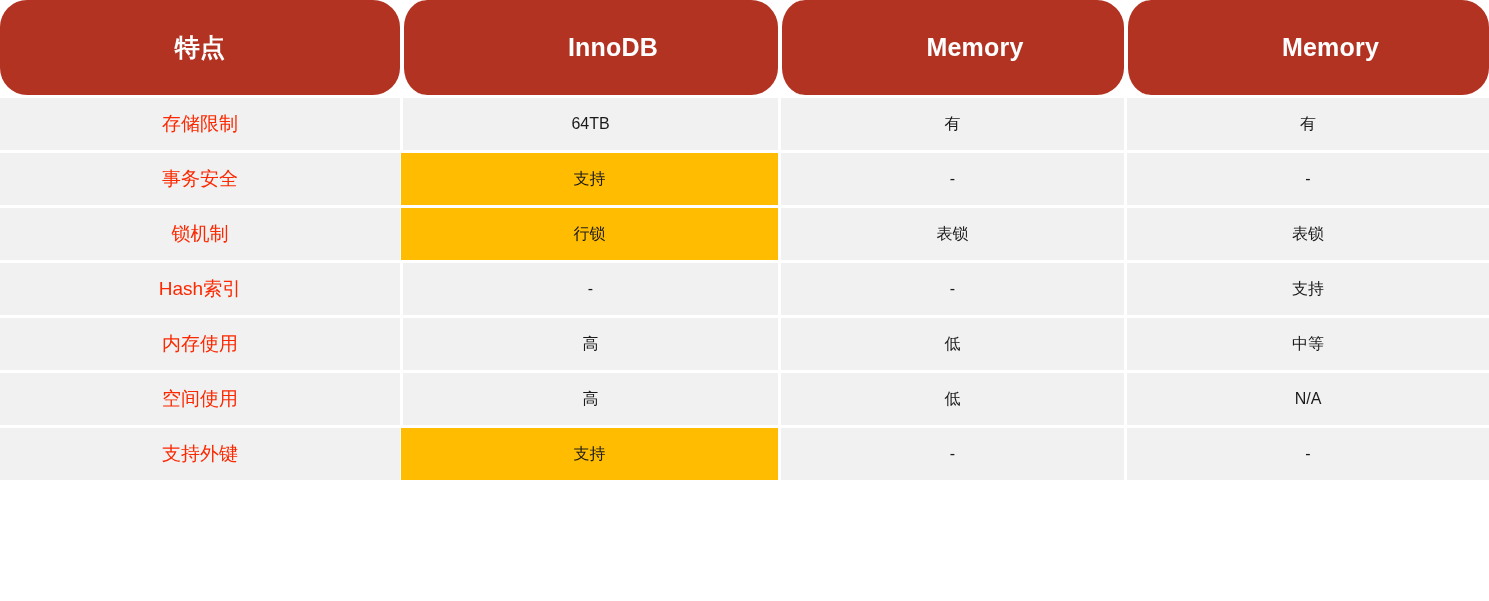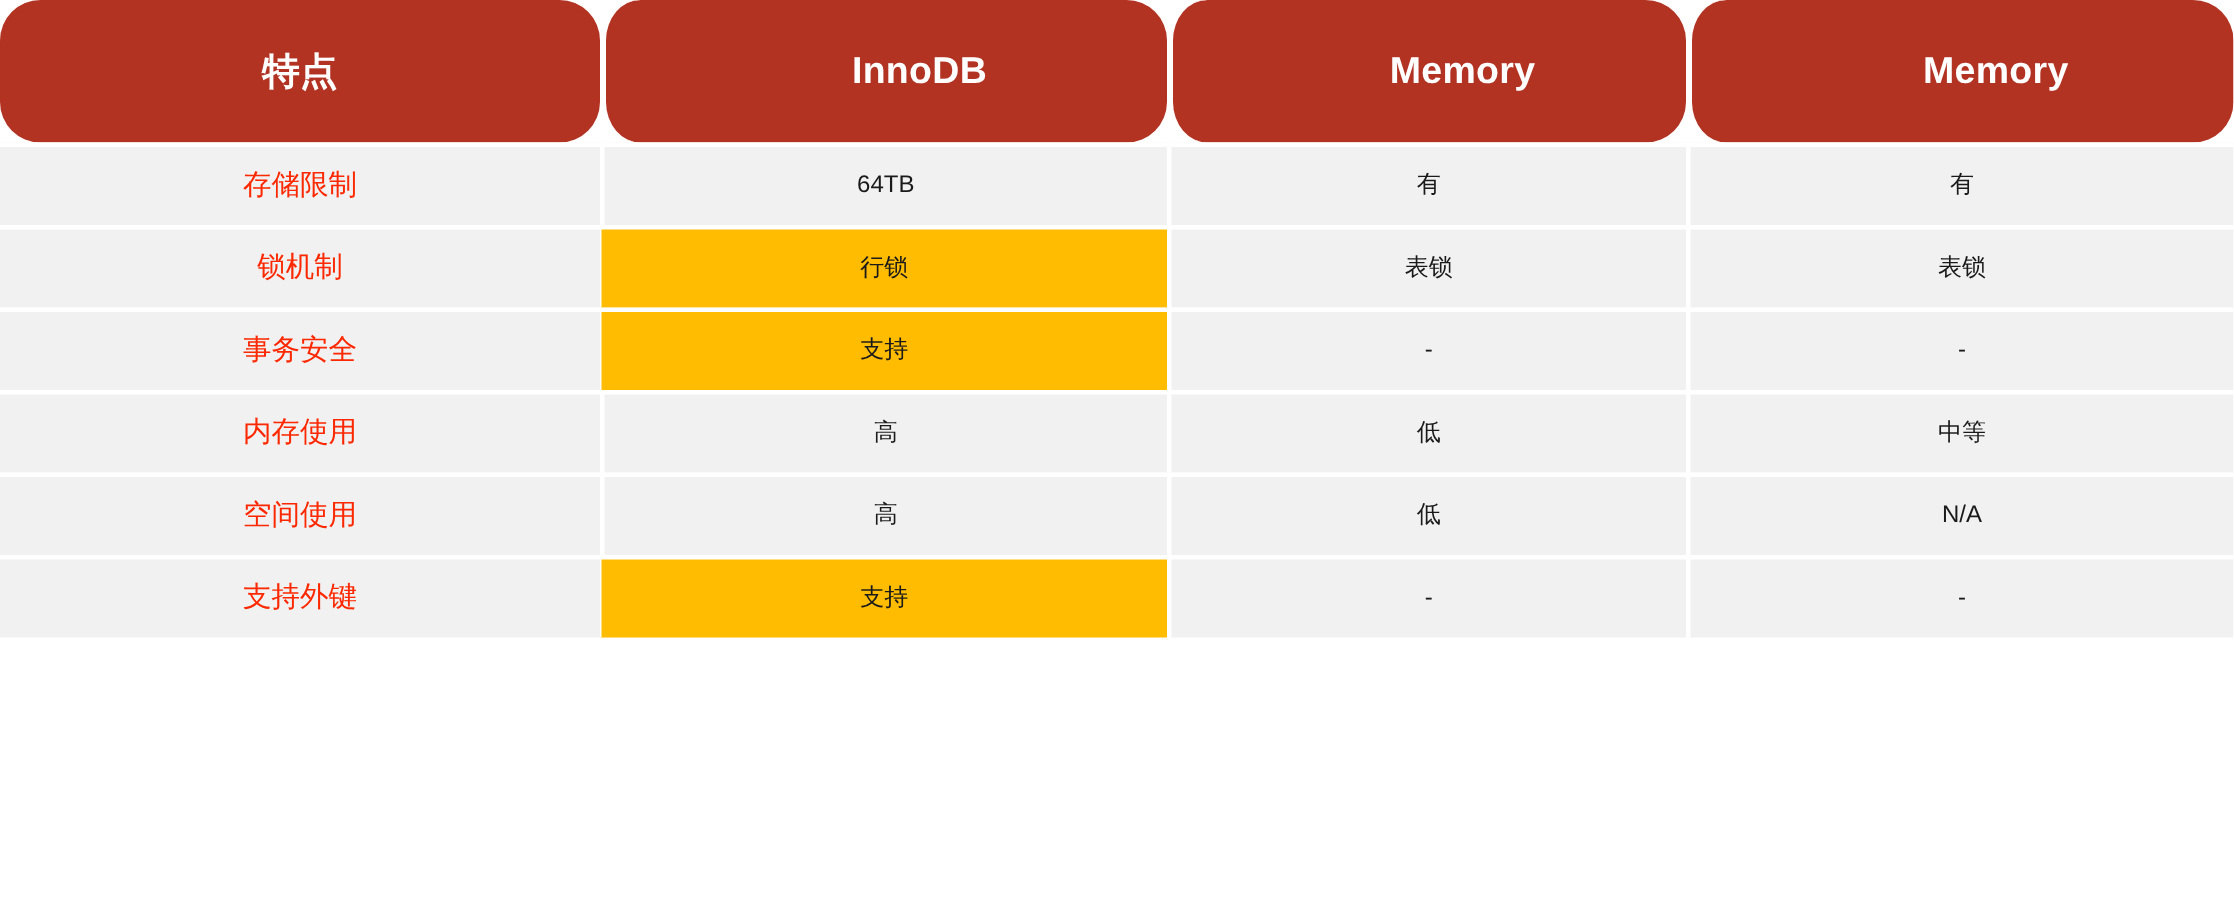--- a/index.html
+++ b/index.html
@@ -120,82 +120,96 @@
         </td>
         <td class="cell gap-left">
           <span class="cell-text">有</span>
         </td>
         <td class="cell gap-left">
           <span class="cell-text">有</span>
         </td>
       </tr>
       <tr>
         <td class="cell feature">
+          <span class="cell-text">事务安全</span>
+        </td>
+        <td class="cell gap-left highlight">
+          <span class="cell-text">支持</span>
+        </td>
+        <td class="cell gap-left">
+          <span class="cell-text">-</span>
+        </td>
+        <td class="cell gap-left">
+          <span class="cell-text">-</span>
+        </td>
+      </tr>
+      <tr>
+        <td class="cell feature">
           <span class="cell-text">锁机制</span>
         </td>
         <td class="cell gap-left highlight">
           <span class="cell-text">行锁</span>
         </td>
         <td class="cell gap-left">
           <span class="cell-text">表锁</span>
         </td>
         <td class="cell gap-left">
           <span class="cell-text">表锁</span>
         </td>
       </tr>
       <tr>
         <td class="cell feature">
-          <span class="cell-text">事务安全</span>
+          <span class="cell-text">Hash索引</span>
+        </td>
+        <td class="cell gap-left">
+          <span class="cell-text">-</span>
+        </td>
+        <td class="cell gap-left">
+          <span class="cell-text">-</span>
+        </td>
+        <td class="cell gap-left">
+          <span class="cell-text">支持</span>
+        </td>
+      </tr>
+      <tr>
+        <td class="cell feature">
+          <span class="cell-text">内存使用</span>
+        </td>
+        <td class="cell gap-left">
+          <span class="cell-text">高</span>
+        </td>
+        <td class="cell gap-left">
+          <span class="cell-text">低</span>
+        </td>
+        <td class="cell gap-left">
+          <span class="cell-text">中等</span>
+        </td>
+      </tr>
+      <tr>
+        <td class="cell feature">
+          <span class="cell-text">空间使用</span>
+        </td>
+        <td class="cell gap-left">
+          <span class="cell-text">高</span>
+        </td>
+        <td class="cell gap-left">
+          <span class="cell-text">低</span>
+        </td>
+        <td class="cell gap-left">
+          <span class="cell-text">N/A</span>
+        </td>
+      </tr>
+      <tr>
+        <td class="cell feature">
+          <span class="cell-text">支持外键</span>
         </td>
         <td class="cell gap-left highlight">
           <span class="cell-text">支持</span>
         </td>
         <td class="cell gap-left">
           <span class="cell-text">-</span>
         </td>
         <td class="cell gap-left">
           <span class="cell-text">-</span>
         </td>
       </tr>
-      <tr>
-        <td class="cell feature">
-          <span class="cell-text">内存使用</span>
-        </td>
-        <td class="cell gap-left">
-          <span class="cell-text">高</span>
-        </td>
-        <td class="cell gap-left">
-          <span class="cell-text">低</span>
-        </td>
-        <td class="cell gap-left">
-          <span class="cell-text">中等</span>
-        </td>
-      </tr>
-      <tr>
-        <td class="cell feature">
-          <span class="cell-text">空间使用</span>
-        </td>
-        <td class="cell gap-left">
-          <span class="cell-text">高</span>
-        </td>
-        <td class="cell gap-left">
-          <span class="cell-text">低</span>
-        </td>
-        <td class="cell gap-left">
-          <span class="cell-text">N/A</span>
-        </td>
-      </tr>
-      <tr>
-        <td class="cell feature">
-          <span class="cell-text">支持外键</span>
-        </td>
-        <td class="cell gap-left highlight">
-          <span class="cell-text">支持</span>
-        </td>
-        <td class="cell gap-left">
-          <span class="cell-text">-</span>
-        </td>
-        <td class="cell gap-left">
-          <span class="cell-text">-</span>
-        </td>
-      </tr>
     </tbody>
 </table>
 
 </body></html>

